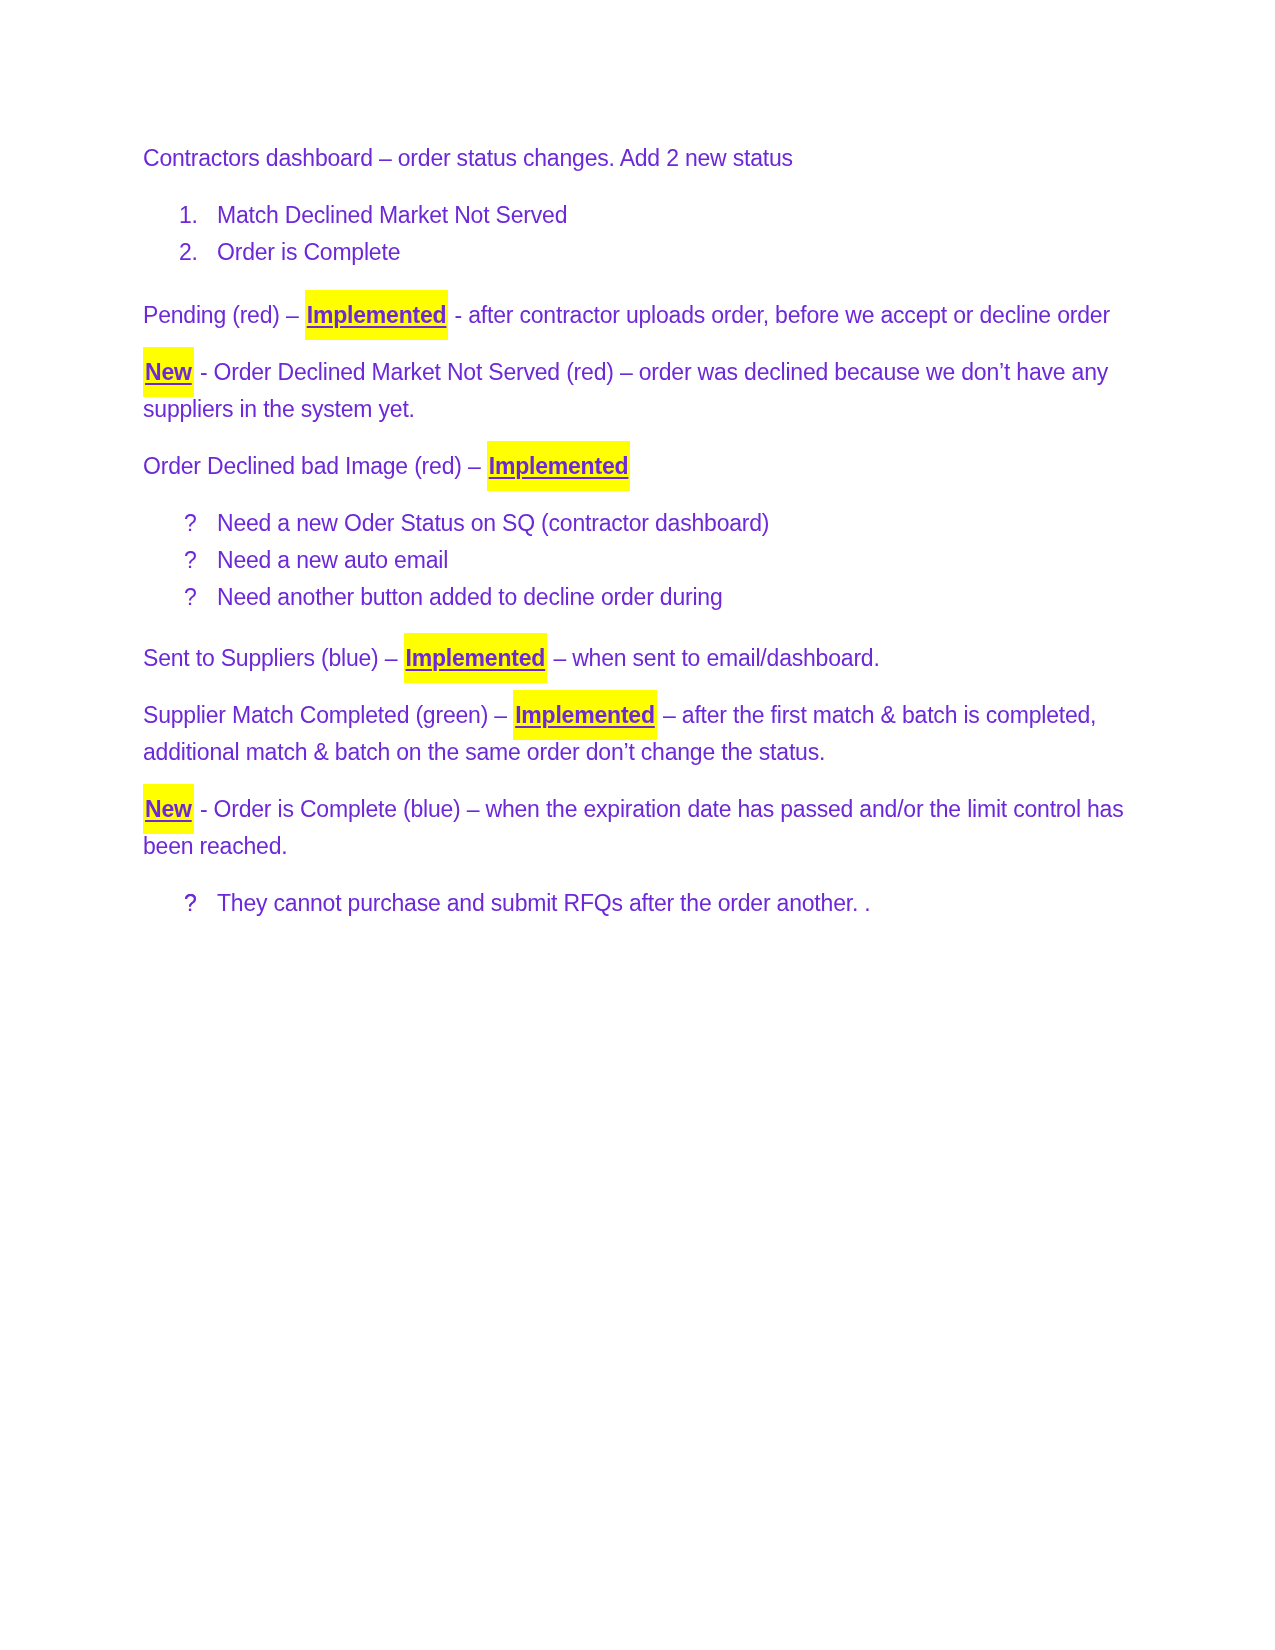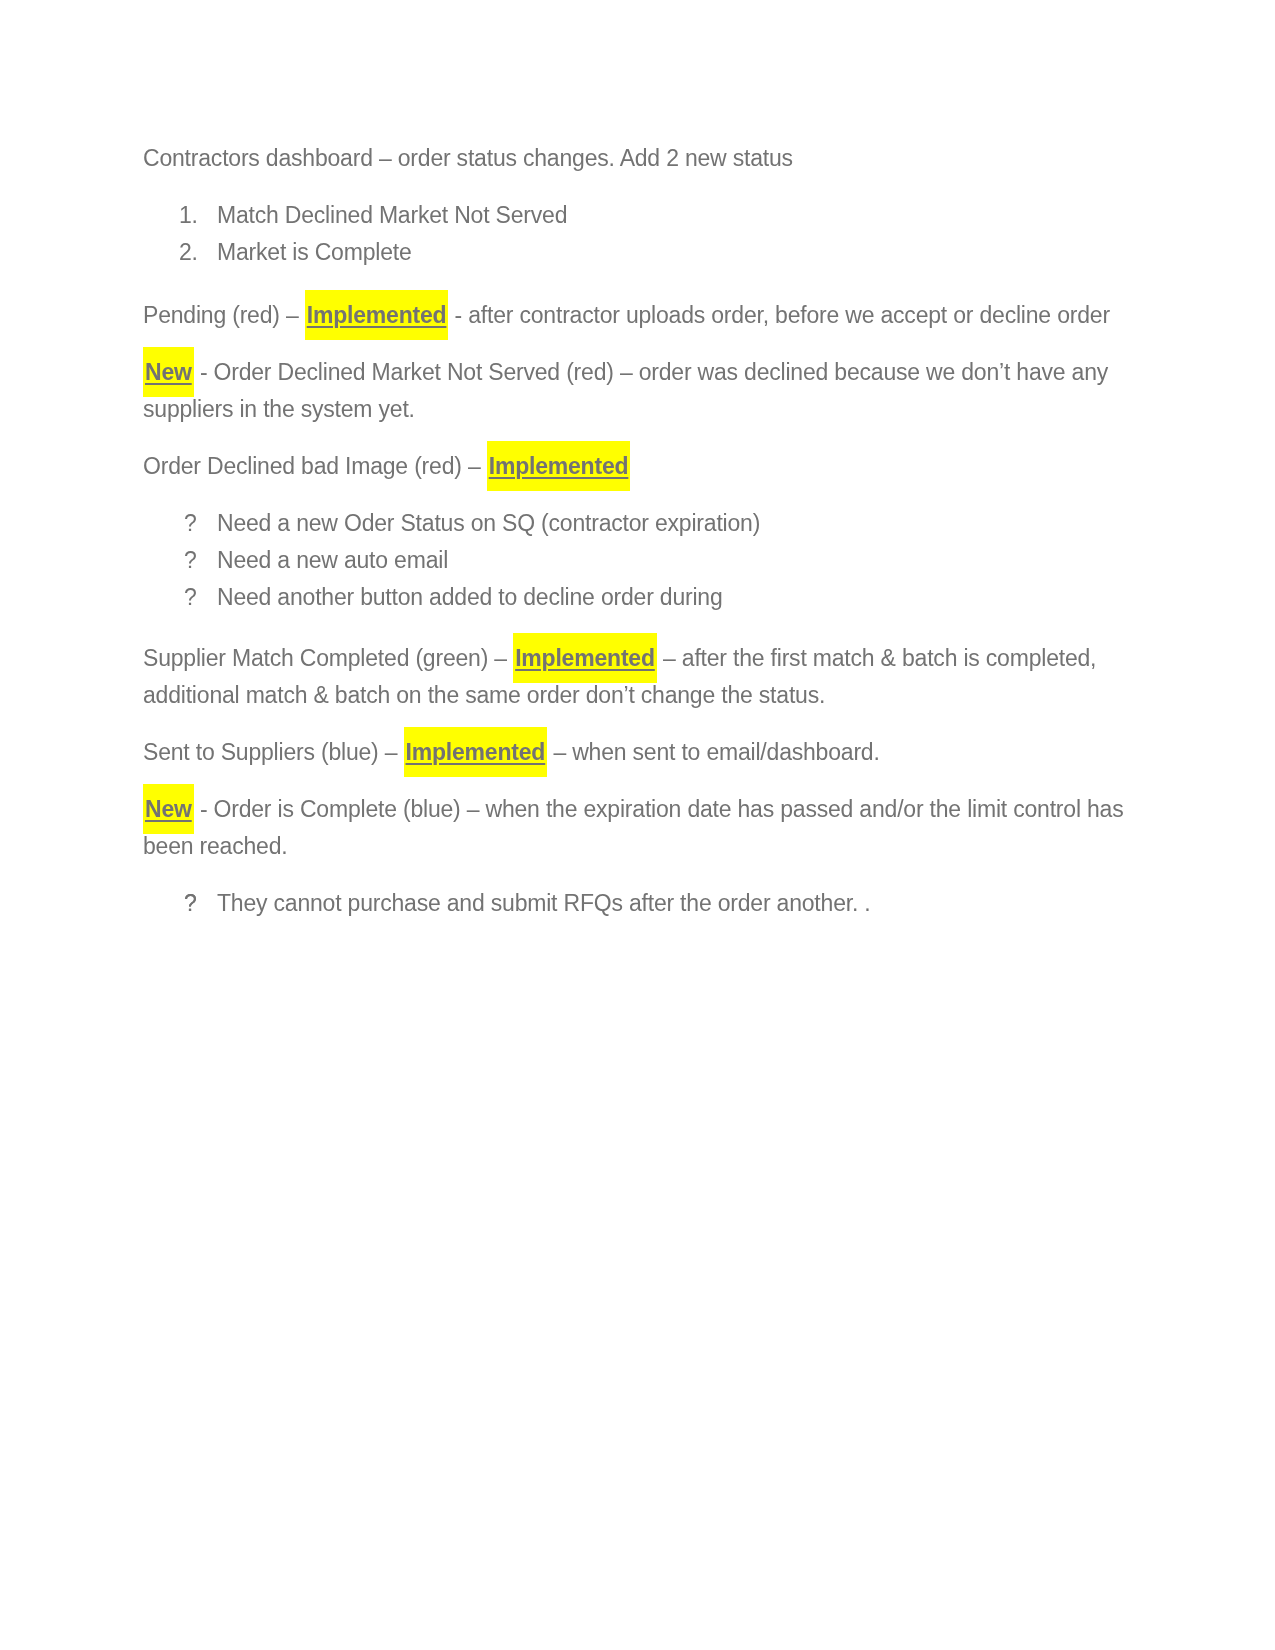--- a/index.html
+++ b/index.html
@@ -7,21 +7,21 @@
     padding: 0;
     background: #ffffff;
   }
   .page {
     position: relative;
     width: 1275px;
     height: 1650px;
     background: #ffffff;
     overflow: hidden;
     font-family: "Liberation Sans", "DejaVu Sans", sans-serif;
-    color: #737373;
+    color: #6d28d9;
   }
   .doc-body {
     position: absolute;
     top: 140px;
     left: 143px;
     width: 995px;
     font-size: 23px;
     line-height: 37px;
     letter-spacing: -0.2px;
   }
@@ -61,31 +61,31 @@
   }
 </style>
 </head>
 <body>
 
 <div class="page">
   <div class="doc-body" id="doc-body">
       <div class="para"><span class="">Contractors dashboard – order status changes. Add 2 new status</span></div>
       <div class="block-list">
         <div class="li-row"><span class="li-marker">1.</span><span class="">Match Declined Market Not Served</span></div>
-        <div class="li-row"><span class="li-marker">2.</span><span class="">Market is Complete</span></div>
+        <div class="li-row"><span class="li-marker">2.</span><span class="">Order is Complete</span></div>
       </div>
       <div class="para"><span class="">Pending (red) – </span><span class="seg-hl seg-b seg-u">Implemented</span><span class=""> - after contractor uploads order, before we accept or decline order</span></div>
       <div class="para"><span class="seg-hl seg-b seg-u">New</span><span class=""> - Order Declined Market Not Served (red) – order was declined because we don’t have any suppliers in the system yet.</span></div>
       <div class="para"><span class="">Order Declined bad Image (red) – </span><span class="seg-hl seg-b seg-u">Implemented</span></div>
       <div class="block-list bulleted">
-        <div class="li-row"><span class="li-marker">?</span><span class="">Need a new Oder Status on SQ (contractor expiration)</span></div>
+        <div class="li-row"><span class="li-marker">?</span><span class="">Need a new Oder Status on SQ (contractor dashboard)</span></div>
         <div class="li-row"><span class="li-marker">?</span><span class="">Need a new auto email</span></div>
         <div class="li-row"><span class="li-marker">?</span><span class="">Need another button added to decline order during</span></div>
       </div>
+      <div class="para"><span class="">Sent to Suppliers (blue) – </span><span class="seg-hl seg-b seg-u">Implemented</span><span class=""> – when sent to email/dashboard.</span></div>
       <div class="para"><span class="">Supplier Match Completed (green) – </span><span class="seg-hl seg-b seg-u">Implemented</span><span class=""> – after the first match &amp; batch is completed, additional match &amp; batch on the same order don’t change the status.</span></div>
-      <div class="para"><span class="">Sent to Suppliers (blue) – </span><span class="seg-hl seg-b seg-u">Implemented</span><span class=""> – when sent to email/dashboard.</span></div>
       <div class="para"><span class="seg-hl seg-b seg-u">New</span><span class=""> - Order is Complete (blue)  – when the expiration date has passed and/or the limit control has been reached.</span></div>
       <div class="block-list bulleted">
         <div class="li-row"><span class="li-marker">?</span></div>
         <div class="li-row"><span class="li-marker">?</span><span class="">They cannot purchase and submit RFQs after the order another. .</span></div>
       </div>
     </div>
 </div>
 
 </body></html>

